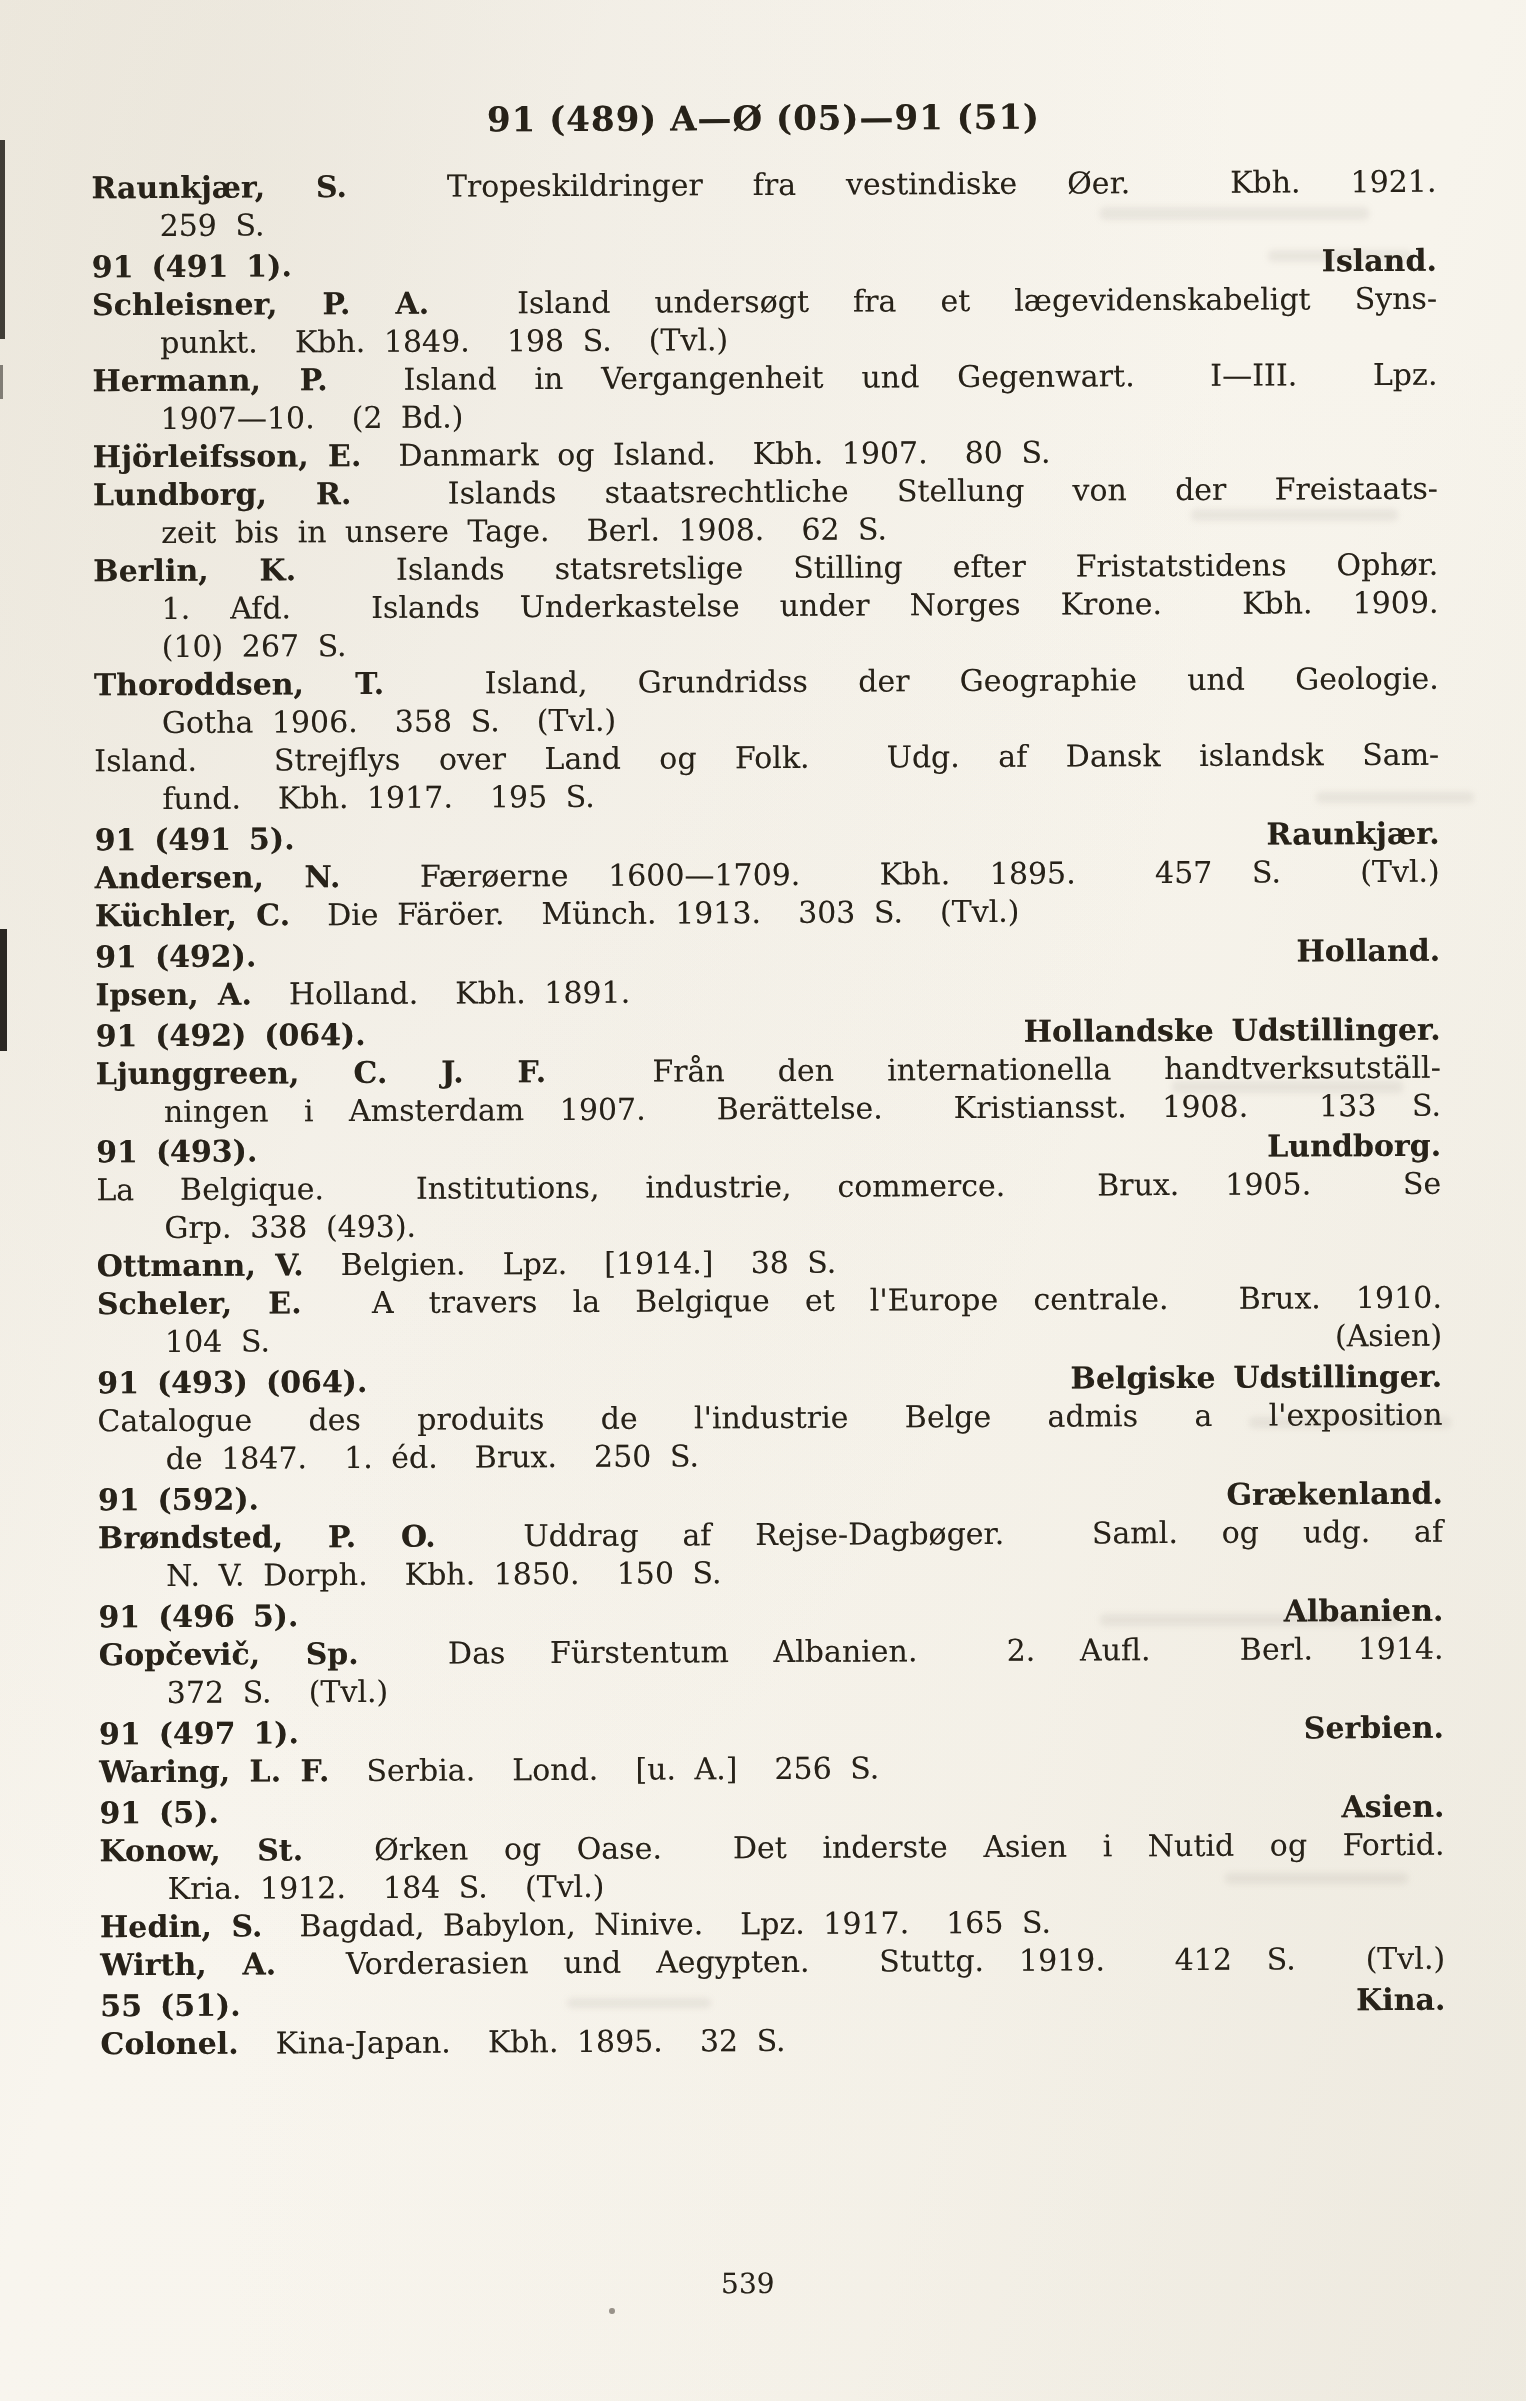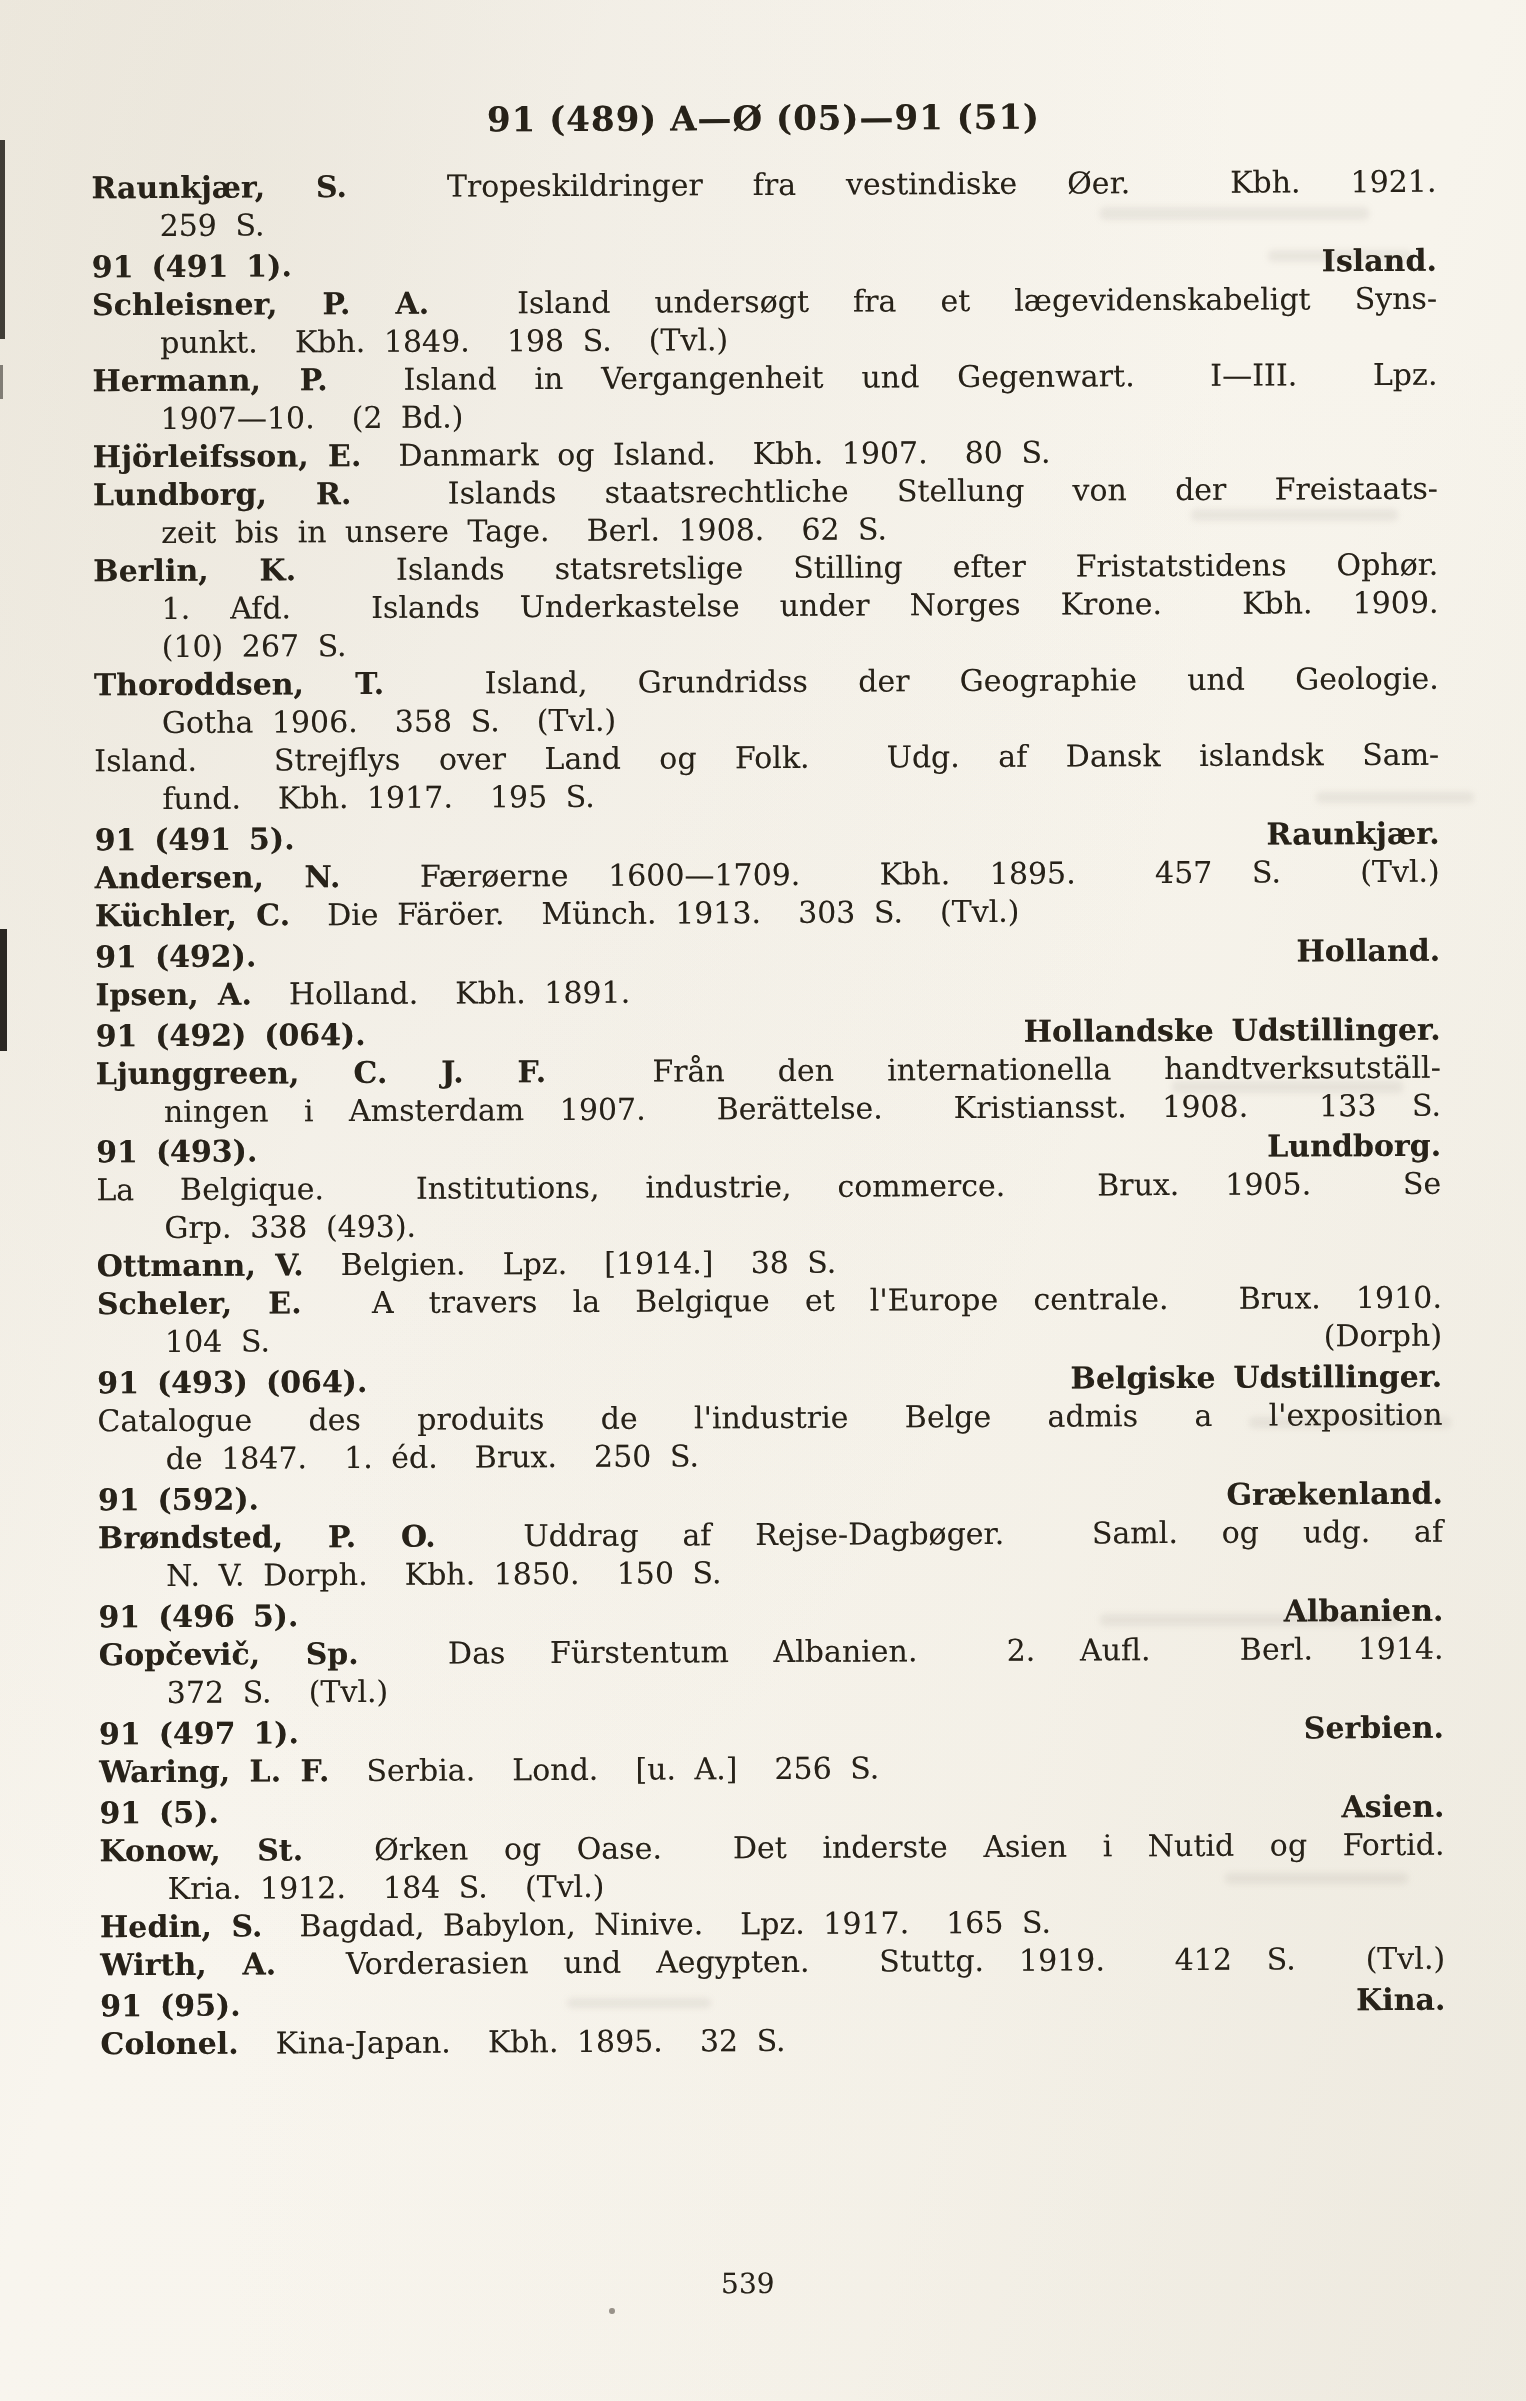--- a/index.html
+++ b/index.html
@@ -144,21 +144,21 @@
           <div class="line first j"><span class="rest">La Belgique.&nbsp; Institutions, industrie, commerce.&nbsp; Brux. 1905.&nbsp; Se</span></div>
           <div class="line cont"><span>Grp. 338 (493).</span></div>
         </div>
         <div class="entry">
           <div class="line first"><span class="lead">Ottmann, V.</span>&nbsp; <span class="rest">Belgien.&nbsp; Lpz.&nbsp; [1914.]&nbsp; 38 S.</span></div>
         </div>
         <div class="entry">
           <div class="line first j"><span class="lead">Scheler, E.</span>&nbsp; <span class="rest">A travers la Belgique et l'Europe centrale.&nbsp; Brux. 1910.</span></div>
           <div class="line cont has-right">
             <span>104 S.</span>
-            <span class="right-note">(Dorph)</span>
+            <span class="right-note">(Asien)</span>
           </div>
         </div>
         <div class="section-row">
           <span class="code">91 (493) (064).</span>
           <span class="country">Belgiske Udstillinger.</span>
         </div>
         <div class="entry">
           <div class="line first j"><span class="rest">Catalogue des produits de l'industrie Belge admis a l'exposition</span></div>
           <div class="line cont"><span>de 1847.&nbsp; 1. éd.&nbsp; Brux.&nbsp; 250 S.</span></div>
         </div>
@@ -193,21 +193,21 @@
           <div class="line first j"><span class="lead">Konow, St.</span>&nbsp; <span class="rest">Ørken og Oase.&nbsp; Det inderste Asien i Nutid og Fortid.</span></div>
           <div class="line cont"><span>Kria. 1912.&nbsp; 184 S.&nbsp; (Tvl.)</span></div>
         </div>
         <div class="entry">
           <div class="line first"><span class="lead">Hedin, S.</span>&nbsp; <span class="rest">Bagdad, Babylon, Ninive.&nbsp; Lpz. 1917.&nbsp; 165 S.</span></div>
         </div>
         <div class="entry">
           <div class="line first j"><span class="lead">Wirth, A.</span>&nbsp; <span class="rest">Vorderasien und Aegypten.&nbsp; Stuttg. 1919.&nbsp; 412 S.&nbsp; (Tvl.)</span></div>
         </div>
         <div class="section-row">
-          <span class="code">91 (95).</span>
+          <span class="code">55 (51).</span>
           <span class="country">Kina.</span>
         </div>
         <div class="entry">
           <div class="line first"><span class="lead">Colonel.</span>&nbsp; <span class="rest">Kina-Japan.&nbsp; Kbh. 1895.&nbsp; 32 S.</span></div>
         </div>
       </div>
 
     <div class="page-number">539</div>
   </div>
 </div>

